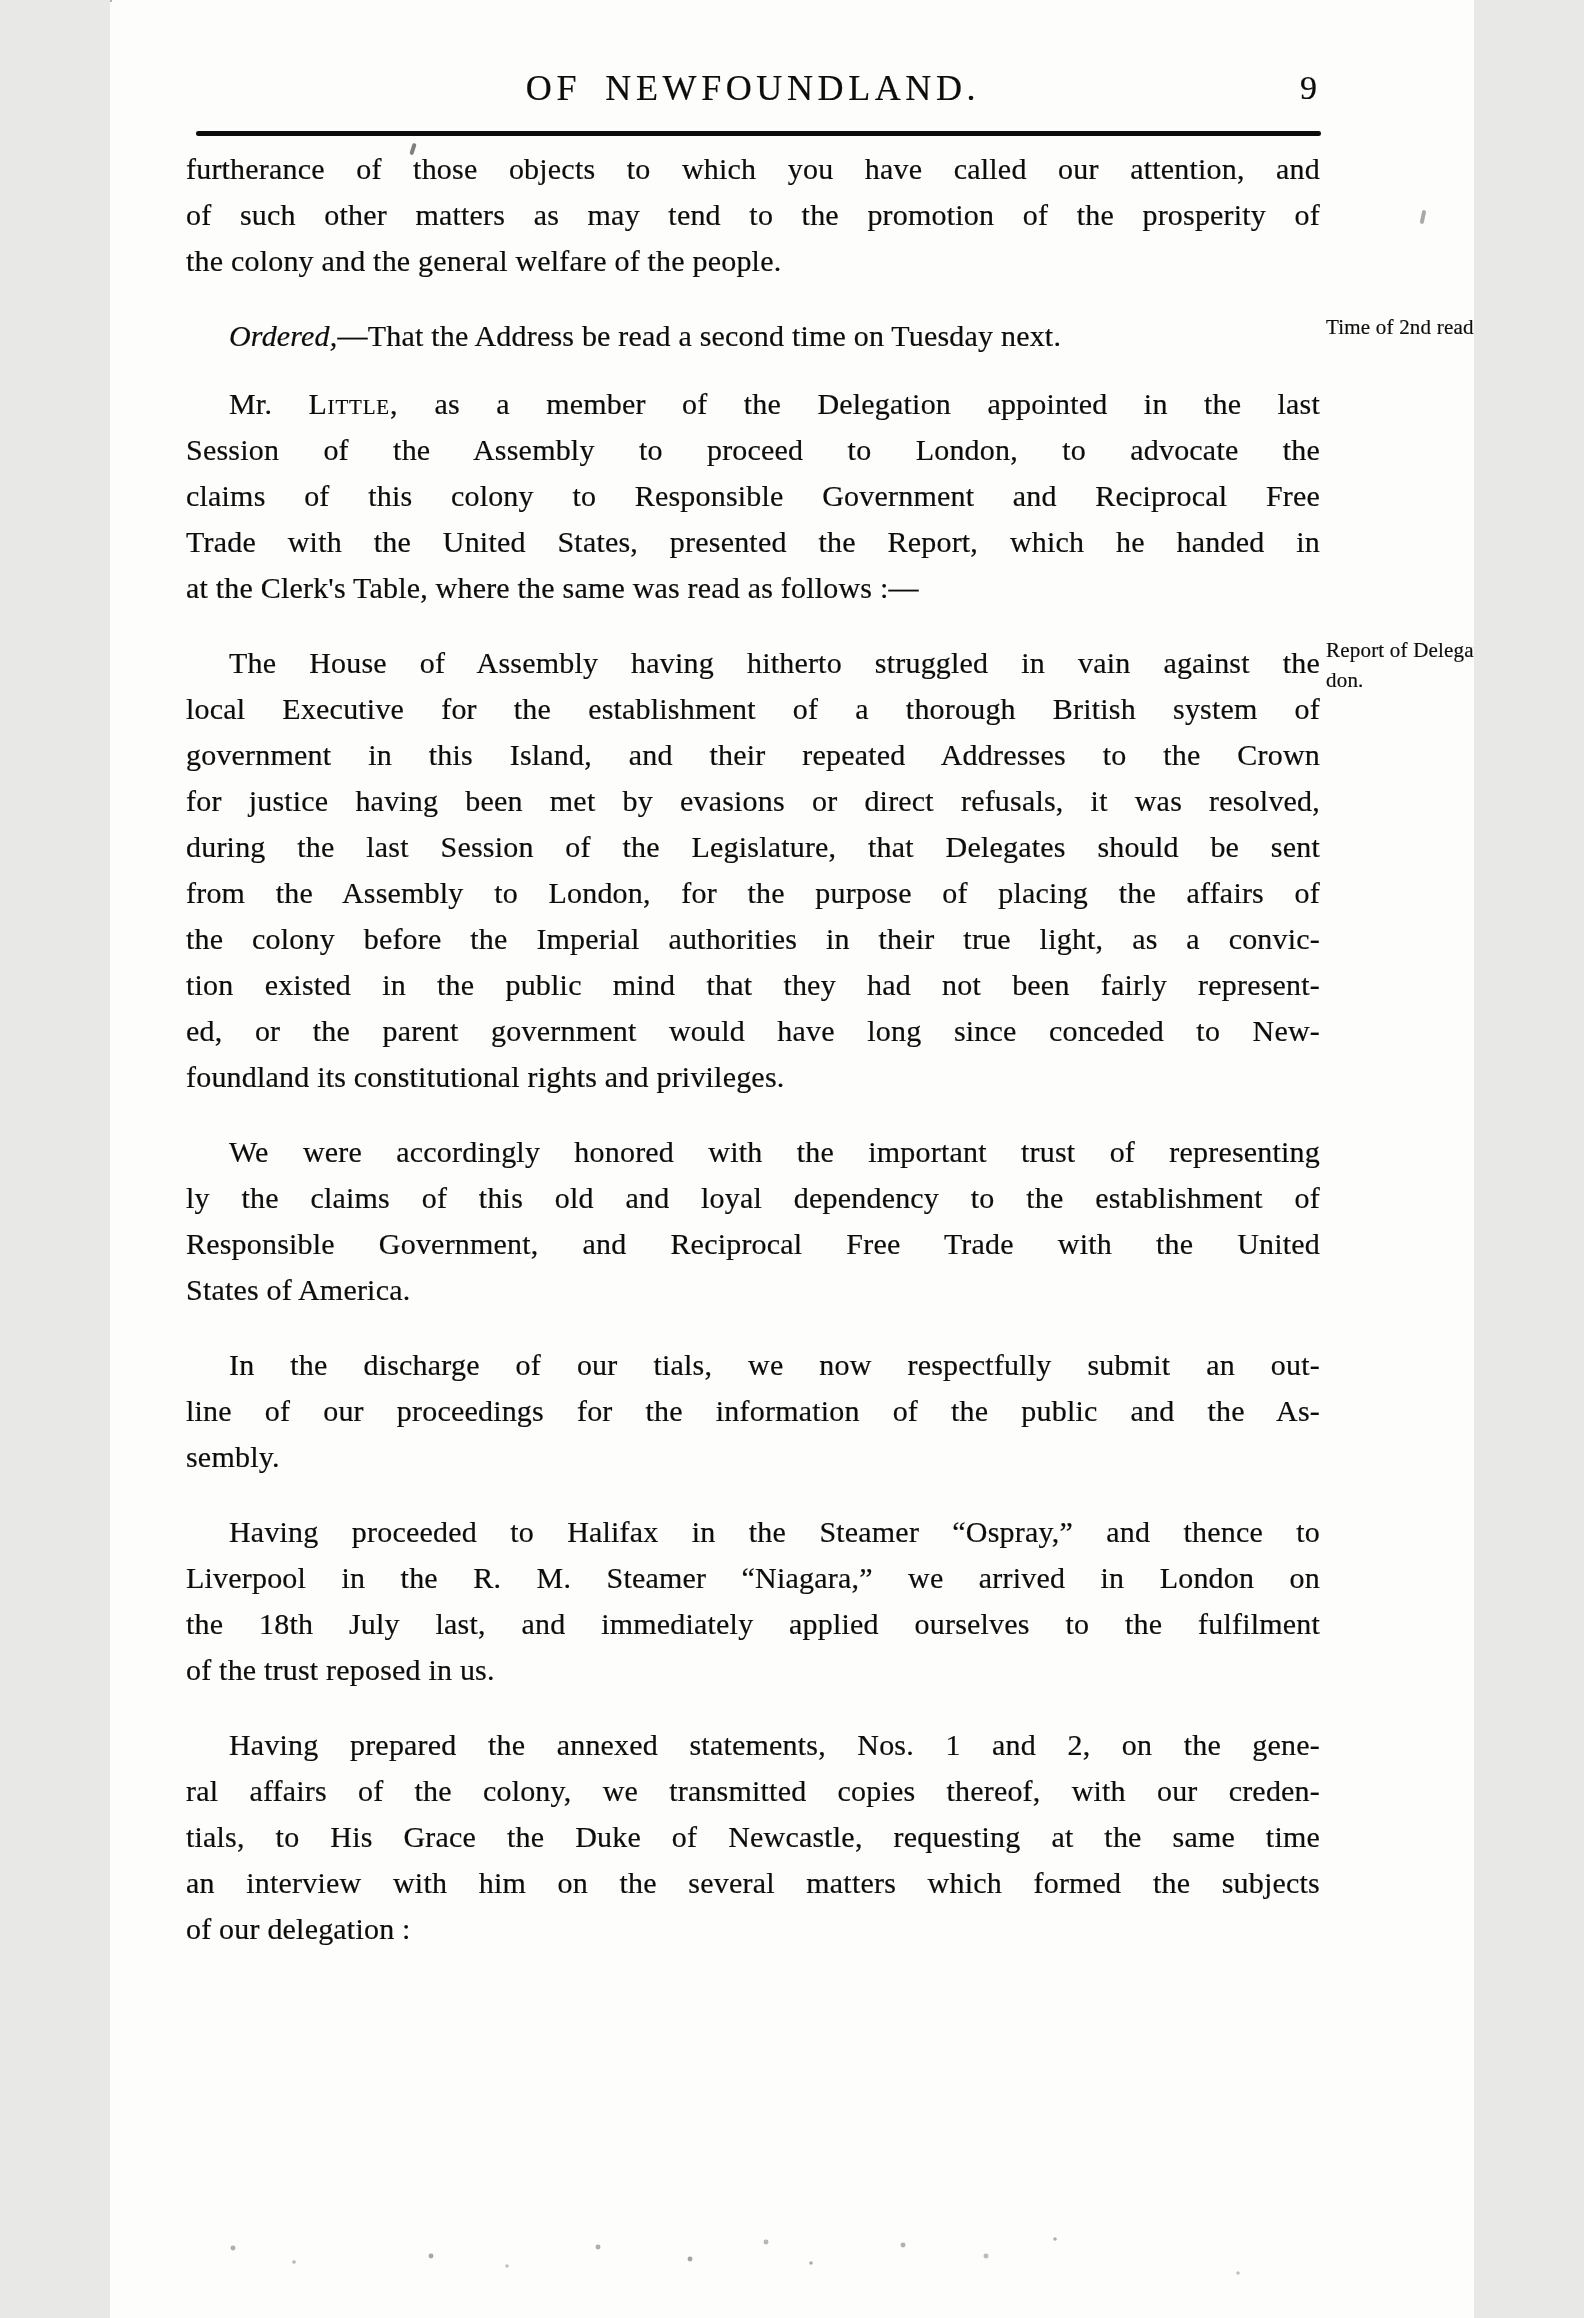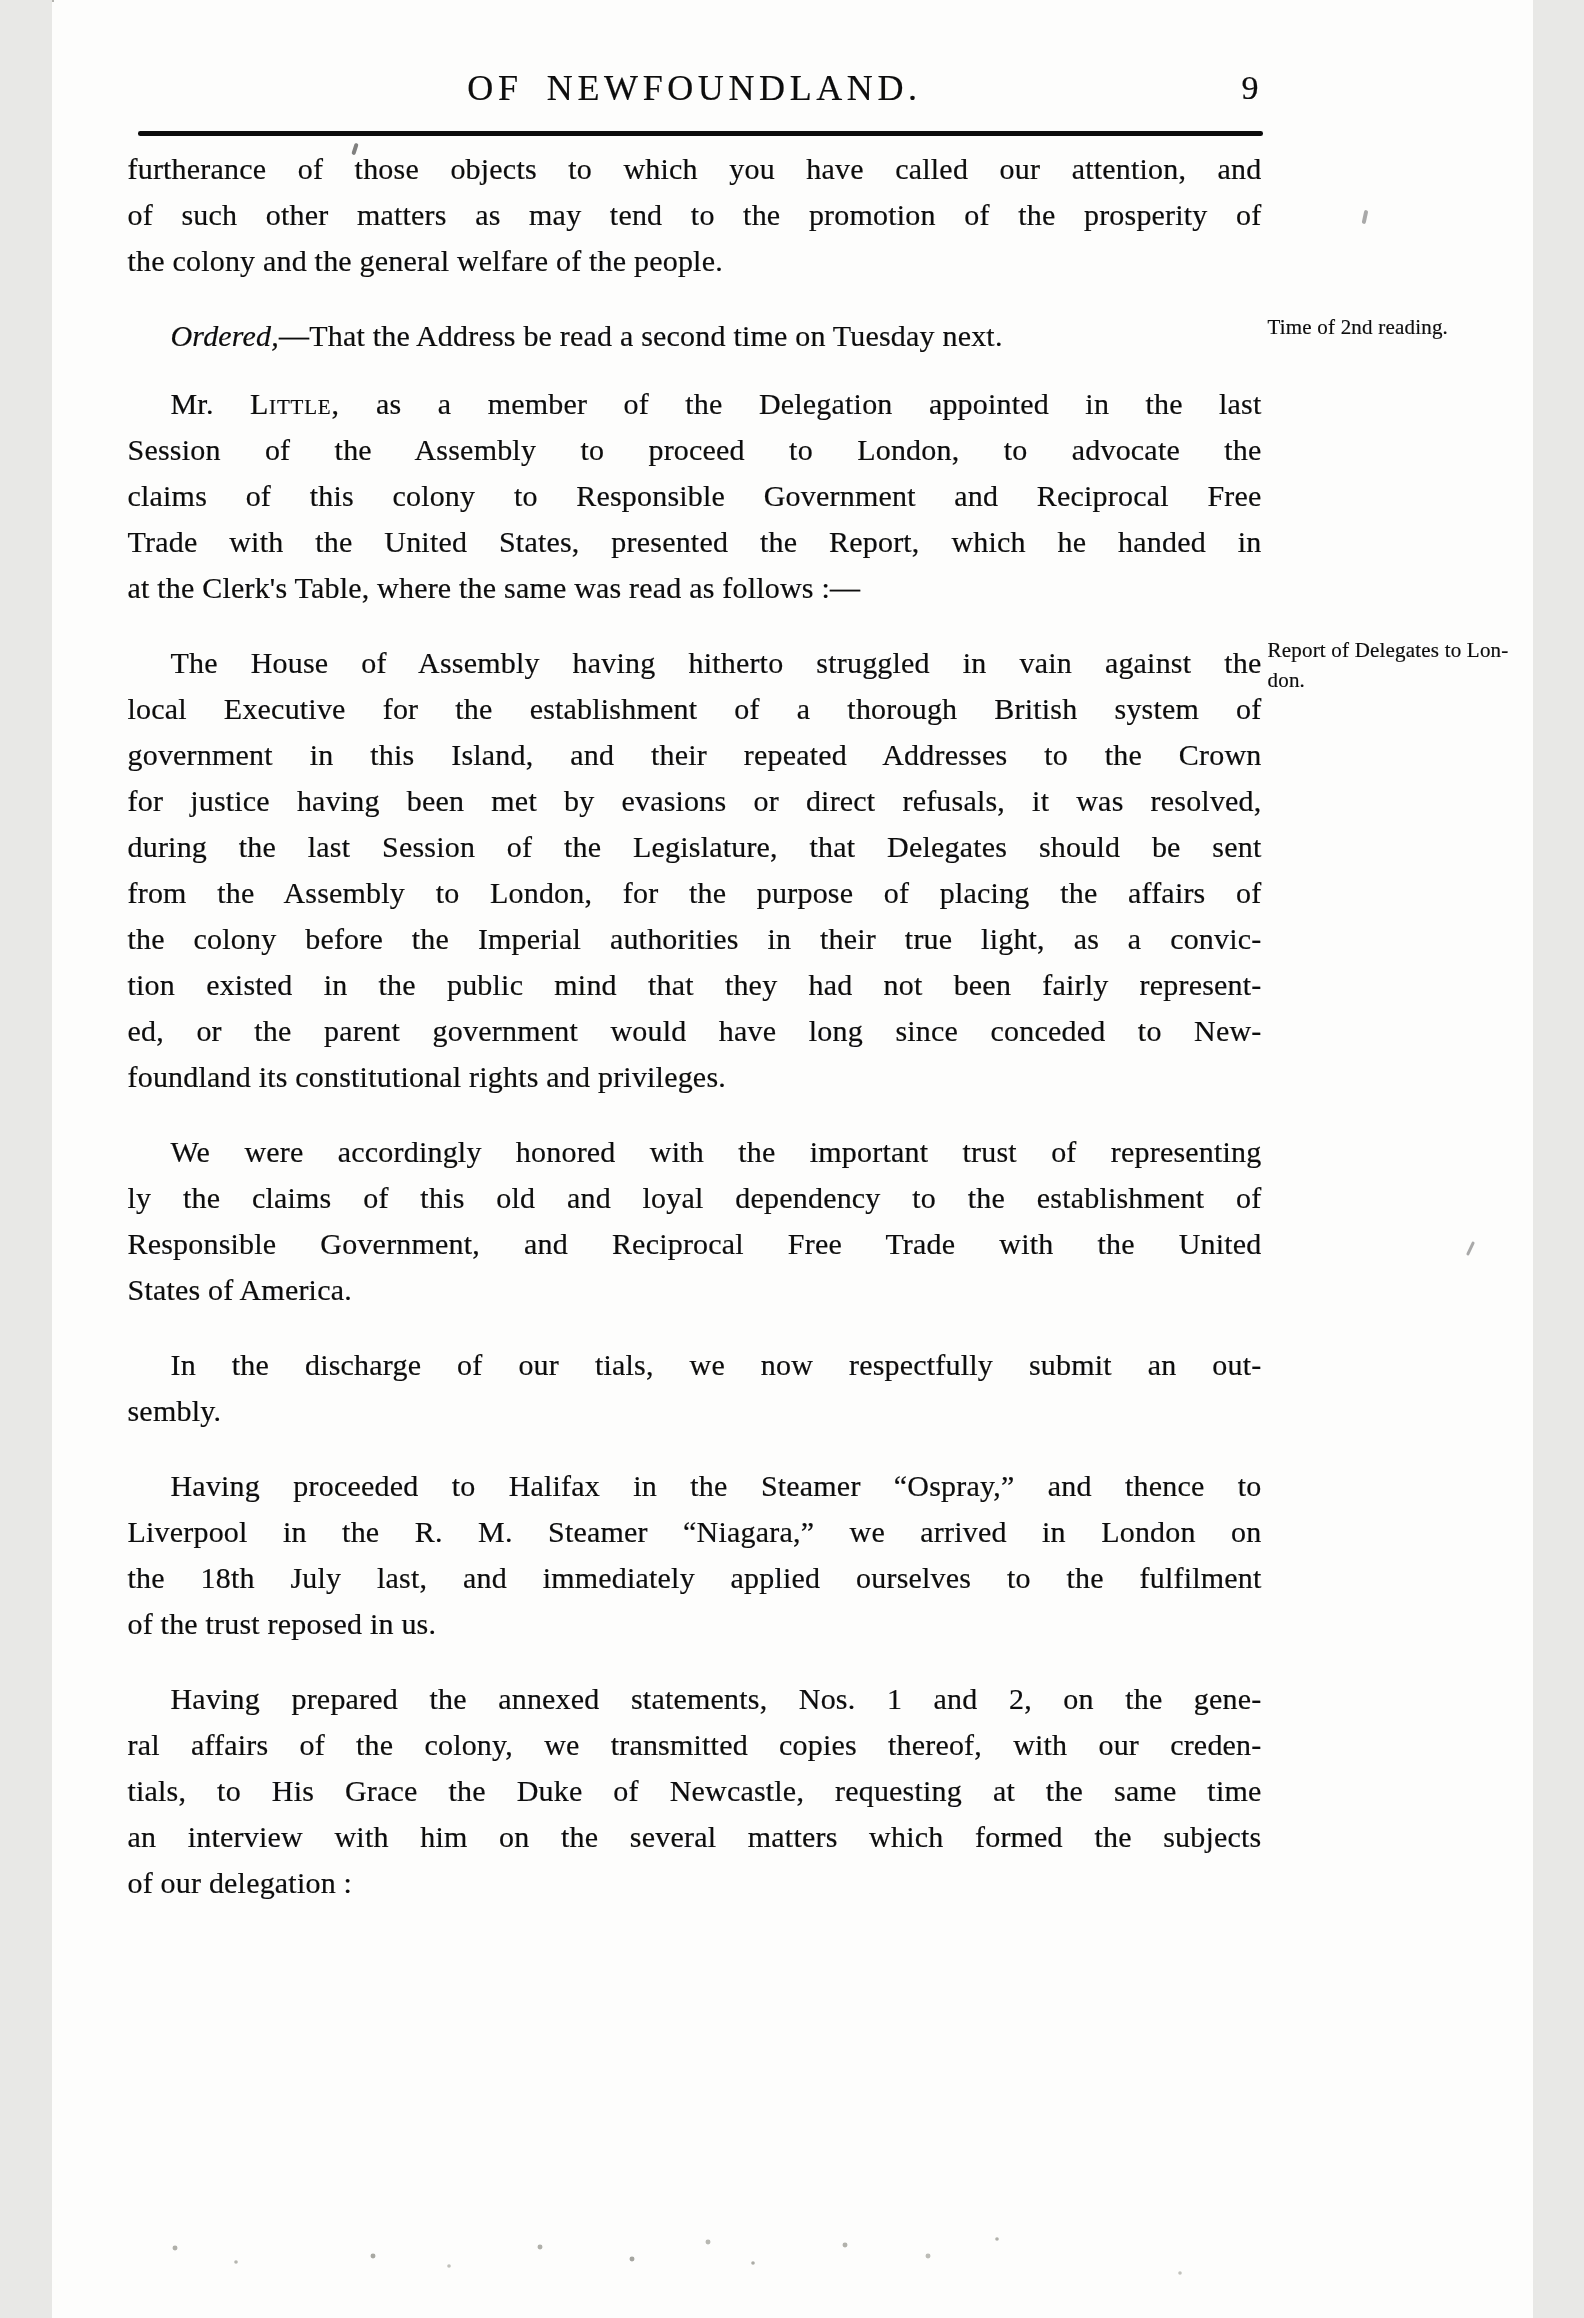--- a/index.html
+++ b/index.html
@@ -2,21 +2,21 @@
 <html style="font-size:12px"><head>
 <meta charset="utf-8">
 <style>
   html, body {
     margin: 0;
     padding: 0;
     background: #e8e8e6;
   }
   .page {
     position: relative;
-    width: 1481px;
+    width: 1364px;
     height: 2319px;
     margin: 0 auto;
     background: #fdfdfc;
     color: #0d0d0d;
     font-family: "Liberation Serif", "DejaVu Serif", serif;
     overflow: hidden;
     -webkit-text-stroke: 0.2px #0d0d0d;
   }
   
   .running-head {
@@ -174,20 +174,21 @@
 
     <div class="para">
       <div class="line indent">We were accordingly honored with the important trust of representing</div>
       <div class="line">ly the claims of this old and loyal dependency to the establishment of</div>
       <div class="line">Responsible Government, and Reciprocal Free Trade with the United</div>
       <div class="line short">States of America.</div>
     </div>
 
     <div class="para">
       <div class="line indent">In the discharge of our tials, we now respectfully submit an out-</div>
+      <div class="line">line of our proceedings for the information of the public and the As-</div>
       <div class="line short">sembly.</div>
     </div>
 
     <div class="para">
       <div class="line indent">Having proceeded to Halifax in the Steamer “Ospray,” and thence to</div>
       <div class="line">Liverpool in the R. M. Steamer “Niagara,” we arrived in London on</div>
       <div class="line">the 18th July last, and immediately applied ourselves to the fulfilment</div>
       <div class="line short">of the trust reposed in us.</div>
     </div>
 

